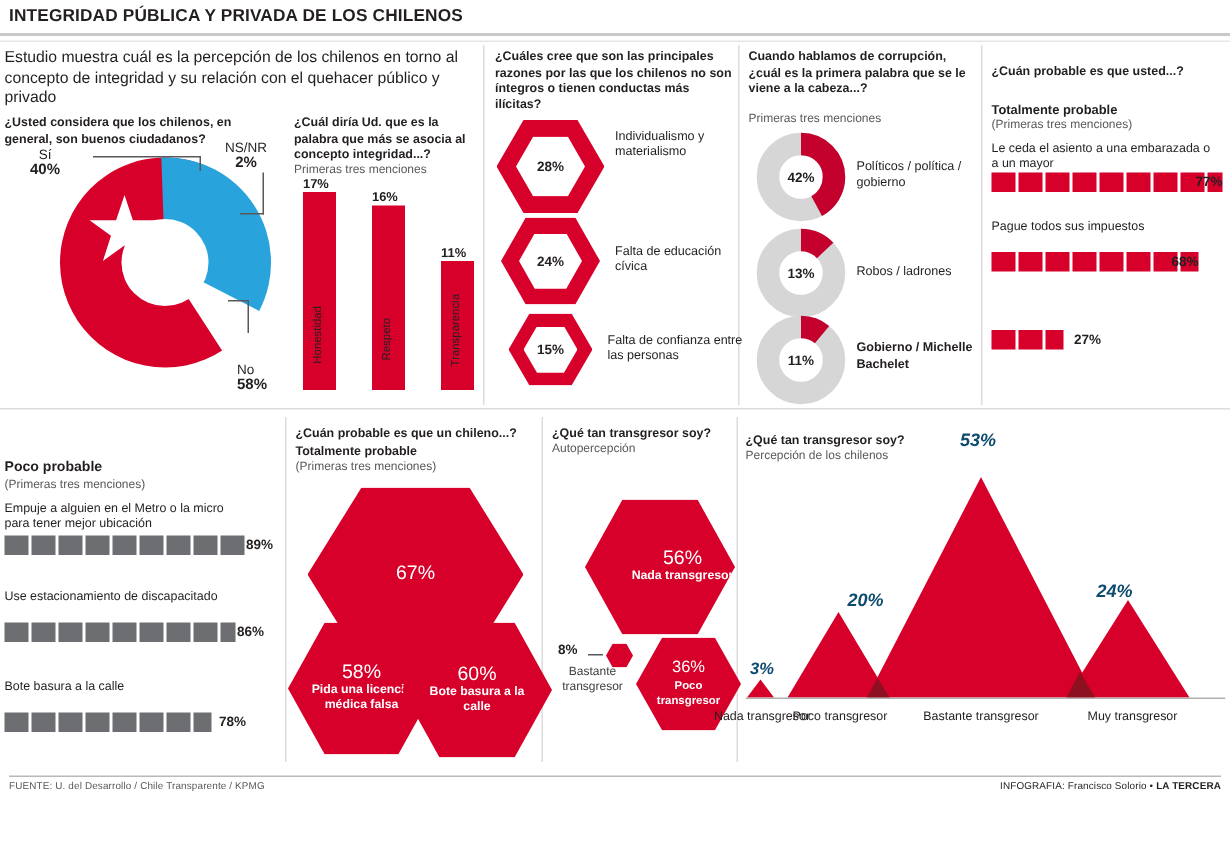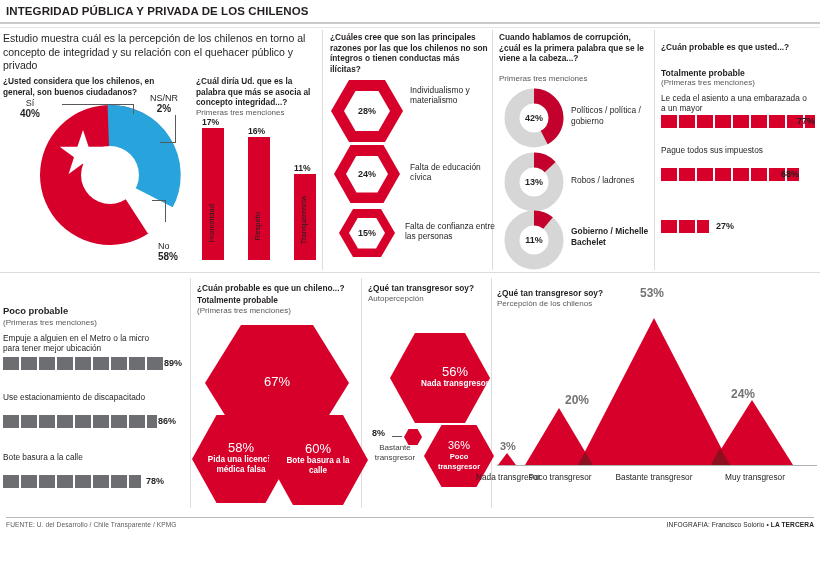--- a/index.html
+++ b/index.html
@@ -108,21 +108,21 @@
   .segval {
     position: absolute; font-size: 9px; font-weight: bold; color: #231f20;
   }
   .segtxt {
     position: absolute; font-size: 8.3px; line-height: 10.4px; color: #231f20;
   }
   .bold-head { font-weight: bold; font-size: 8.6px; color: #231f20; }
 
   
   .mtn-val {
-    position: absolute; font-size: 12px; font-weight: bold; color: #737373;
+    position: absolute; font-size: 12px; font-weight: bold; color: #0c4a6e; font-style: italic;
   }
   .mtn-lbl {
     position: absolute; font-size: 8.3px; line-height: 10.2px;
     color: #231f20; text-align: center; width: 80px;
   }
 
   
   .foot-l {
     position: absolute; left: 6px; top: 521px;
     font-size: 6.6px; color: #58595b; letter-spacing: .1px;

